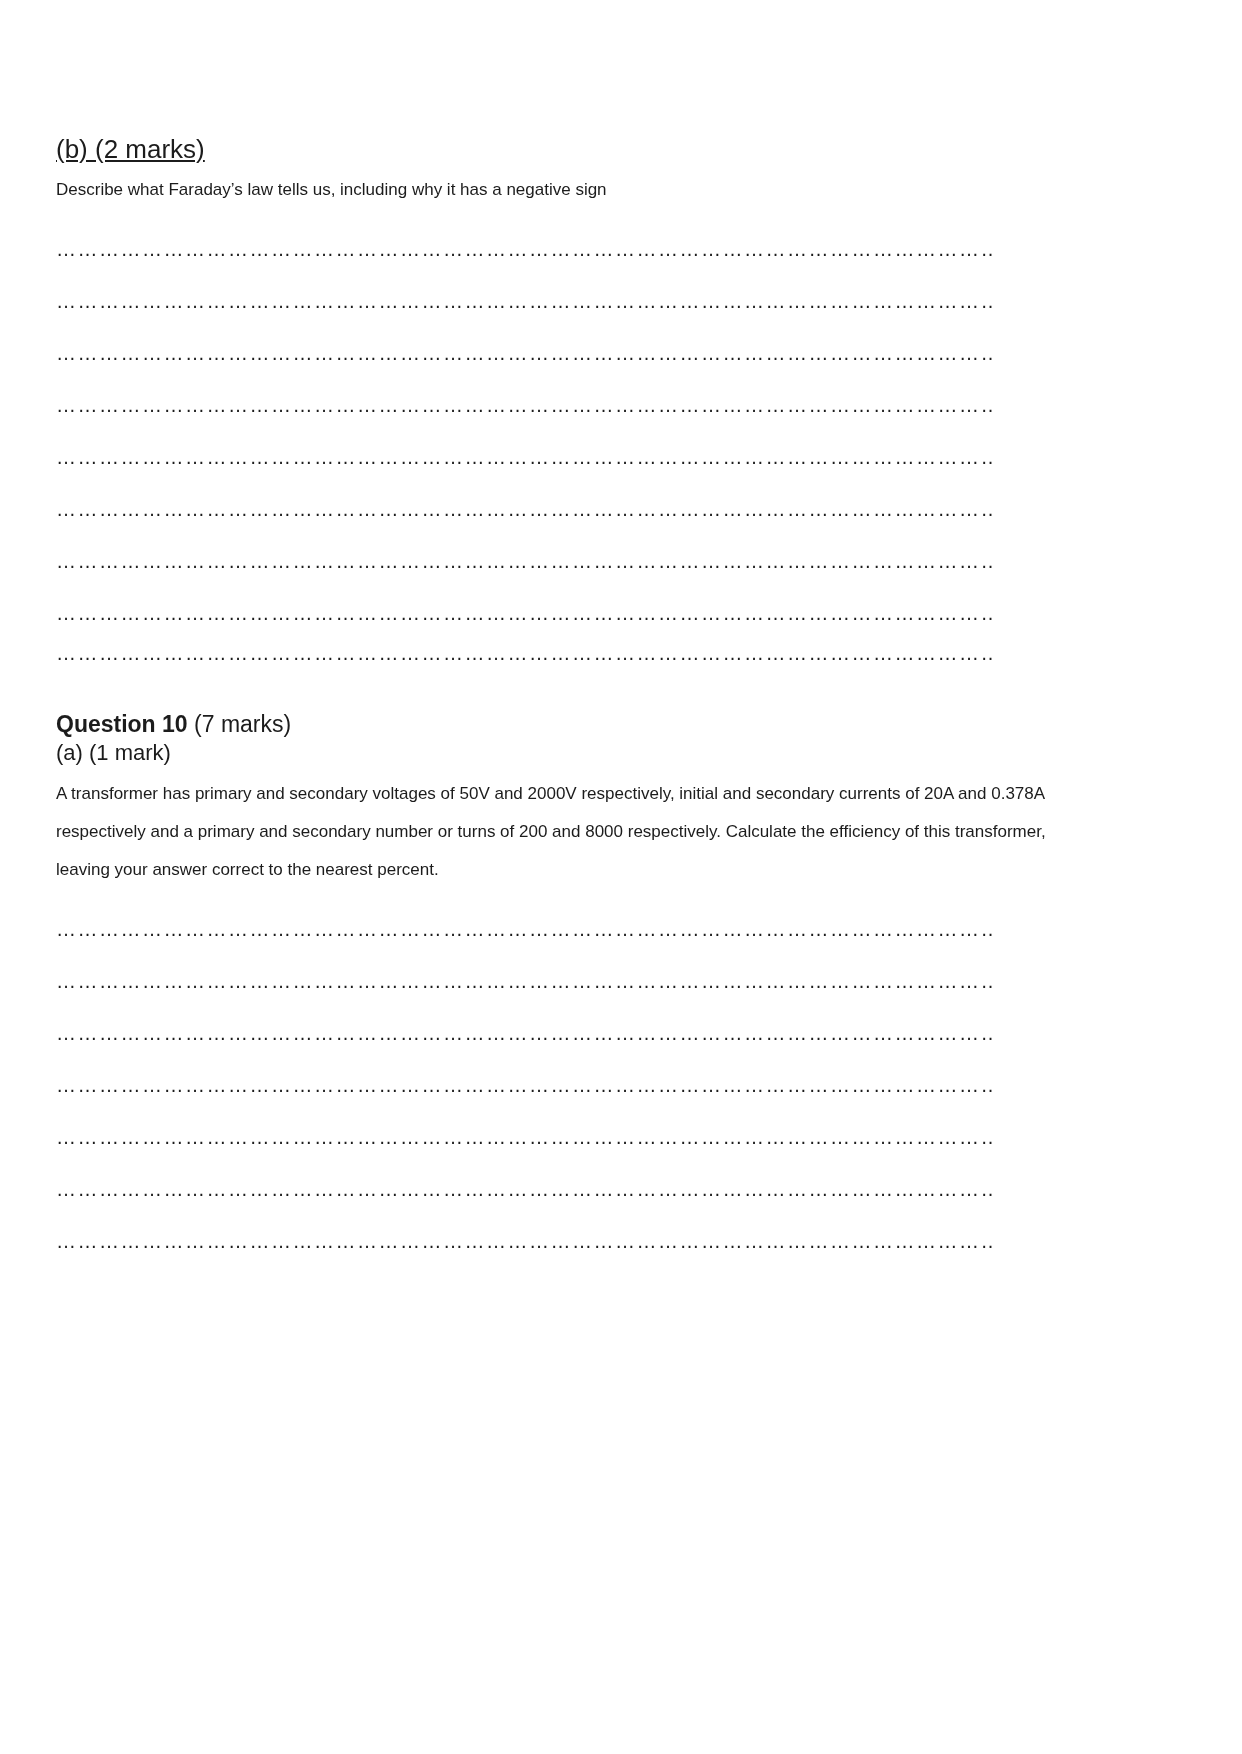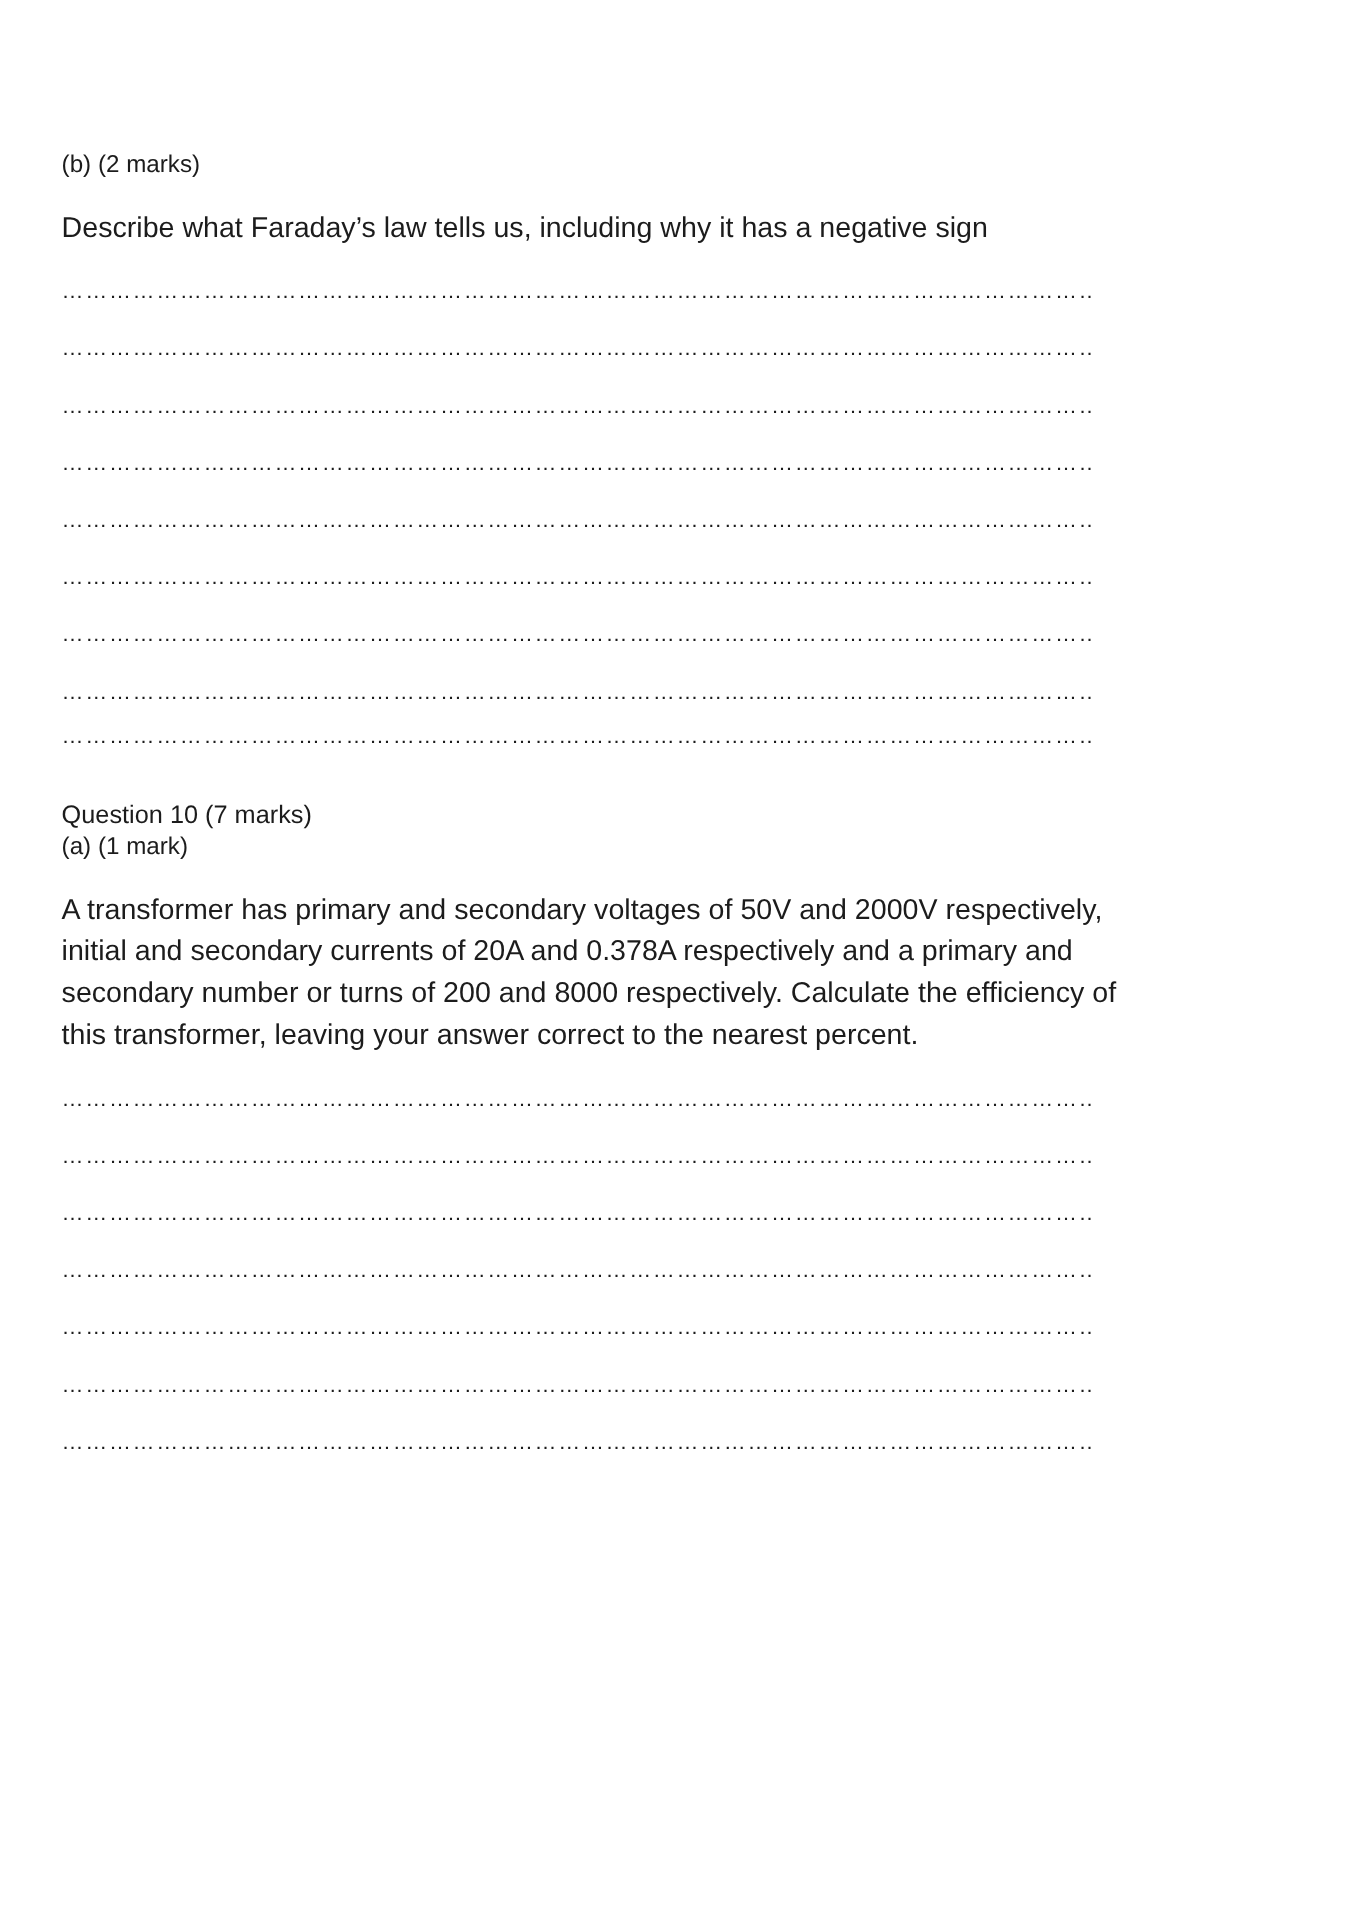--- a/index.html
+++ b/index.html
@@ -12,28 +12,29 @@
     position: relative;
     width: 1242px;
     height: 1754px;
     background: #ffffff;
     font-family: "Liberation Sans", sans-serif;
     color: #1c1c1c;
     padding: 135px 57px 0 56px;
     overflow: hidden;
   }
   .part-label {
-    font-size: 22px;
+    font-size: 26px;
     line-height: 28px;
     margin: 0 0 0 0;
+    text-decoration: underline;
   }
   .prompt {
-    font-size: 26px;
+    font-size: 17px;
     line-height: 38px;
-    margin: 24px 0 0 0;
+    margin: 8px 0 0 0;
     max-width: 990px;
   }
   .answers {
     margin-top: 14px;
   }
   .answer-line {
     width: 938px;
     height: 24px;
     margin-top: 28px;
     font-size: 20px;
@@ -42,21 +43,21 @@
     white-space: nowrap;
     overflow: hidden;
     color: #1c1c1c;
   }
   .question-title {
     margin-top: 44px;
     font-size: 23px;
     line-height: 30px;
   }
   .question-title .q-bold {
-    font-weight: normal;
+    font-weight: bold;
   }
   .question-title .q-marks {
     font-weight: normal;
   }
   .sub-label {
     font-size: 22px;
     line-height: 28px;
   }
   .section { margin: 0; }
 </style>

